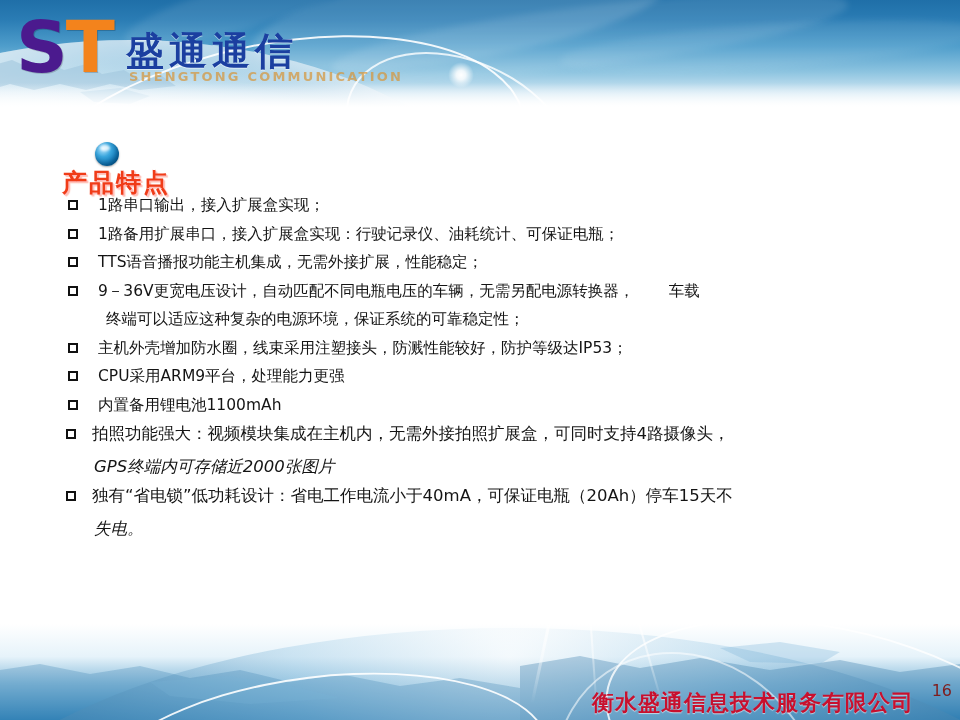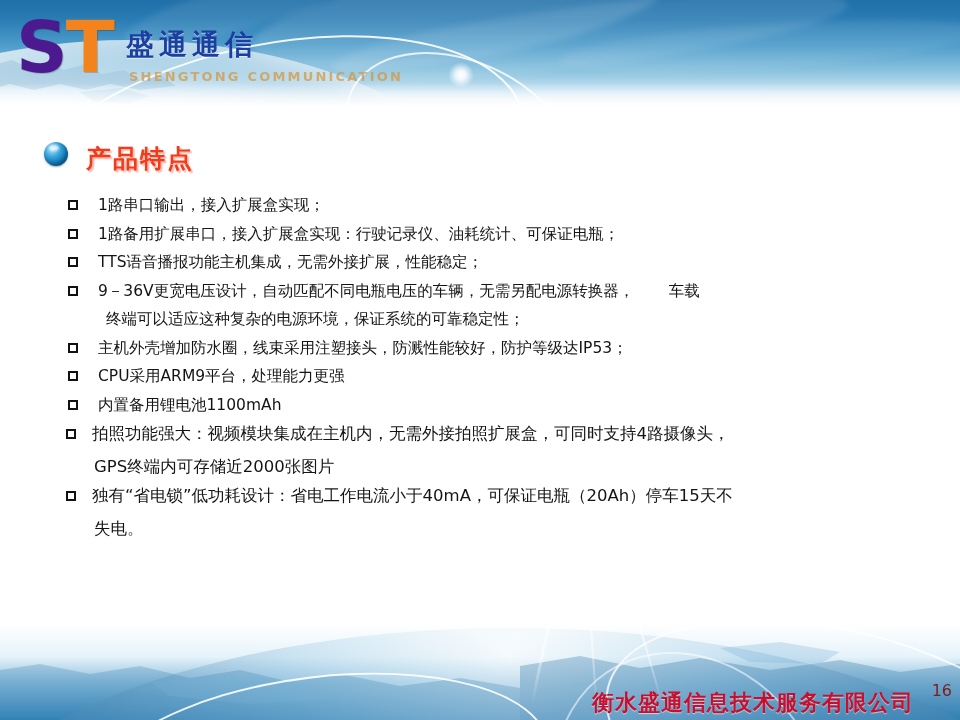--- a/index.html
+++ b/index.html
@@ -65,32 +65,32 @@
   .logo { position:absolute; left:16px; top:12px; height:80px; display:flex; align-items:flex-start; }
   .logo-st {
     position:relative; font-family:"DejaVu Sans","Liberation Sans",sans-serif;
     font-weight:bold; font-size:72px; line-height:70px; letter-spacing:-2px;
     white-space:nowrap;
   }
   .logo-s { color:#4b1a8e; text-shadow:1px 1px 0 rgba(0,0,0,.18); }
   .logo-t { color:#f3831c; text-shadow:1px 1px 0 rgba(0,0,0,.18); }
   .logo-cn {
     position:absolute; left:110px; top:14px;
-    font-size:28px; font-weight:bold; letter-spacing:5px;
+    font-size:38px; font-weight:bold; letter-spacing:5px;
     color:#1b3fa0; text-shadow:0 1px 0 rgba(255,255,255,.5);
     white-space:nowrap;
   }
   .logo-en {
     position:absolute; left:113px; top:57px;
     font-size:13px; font-weight:bold; letter-spacing:2.2px;
     color:rgba(214,150,60,.72); white-space:nowrap;text-align:center;
   }
 
   
-  .title-row { position:absolute; left:44px; top:142px; display:flex; align-items:flex-start; }
+  .title-row { position:absolute; left:44px; top:142px; display:flex; align-items:center;flex-direction:column; }
   .sphere {
     width:24px; height:24px; border-radius:50%;
     background:radial-gradient(circle at 34% 28%, #b8e6ff 0%, #3aa6dd 34%, #0a72b5 70%, #064f82 100%);
     box-shadow:0 1px 2px rgba(0,0,0,.35), inset -2px -3px 5px rgba(0,0,0,.25);
     position:relative;
   }
   .sphere:after {
     content:""; position:absolute; left:5px; top:3px; width:10px; height:6px;
     border-radius:50%; background:rgba(255,255,255,.75); filter:blur(1px);
   }
@@ -110,21 +110,21 @@
   .bullet .sq {
     position:absolute; left:68px; top:2px;
     width:10px; height:10px;
     border:2.5px solid #111; background:transparent;
   }
   .bullet .ln { display:block; white-space:pre; }
   .bullet .ln + .ln { margin-top:13px; }
   .bullet.tight  { padding-left:92px; font-size:16.5px; line-height:16.5px; }
   .bullet.tight .sq { left:66px; top:3px; }
   .bullet.tight .ln + .ln { margin-top:16px; }
-  .bullet.tight .ln.i2 { padding-left:2px; }
+  .bullet.tight .ln.i2 { padding-left:2px;font-style:italic; }
   .bullet .ln.ind { padding-left:8px; }
 
   
   .footer-band {
     position:absolute; left:0; bottom:0; width:960px; height:120px; overflow:hidden;
   }
   .f-grad {
     position:absolute; left:0; bottom:0; width:960px; height:96px;
     background:linear-gradient(to bottom, rgba(255,255,255,0) 0%, rgba(210,233,246,.55) 34%, rgba(118,178,214,.85) 62%, #2f82b8 100%);
   }

